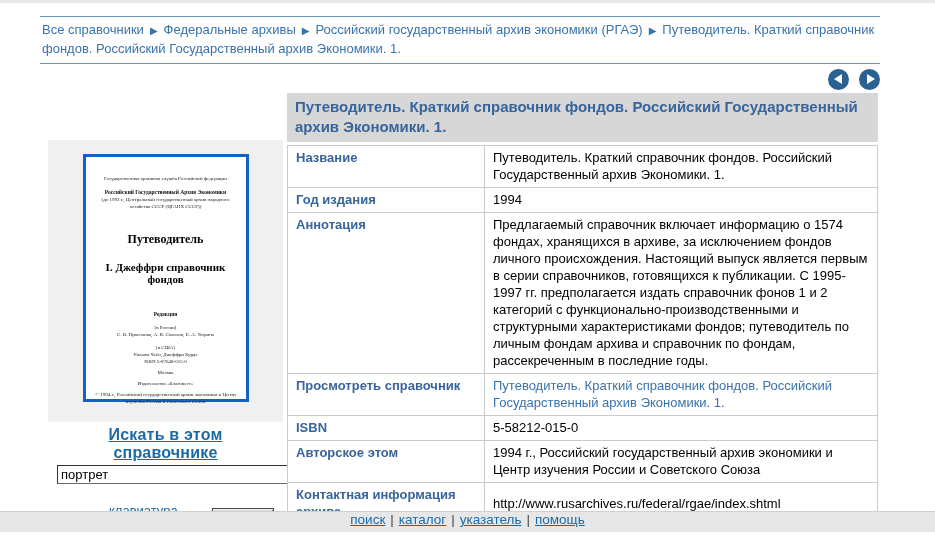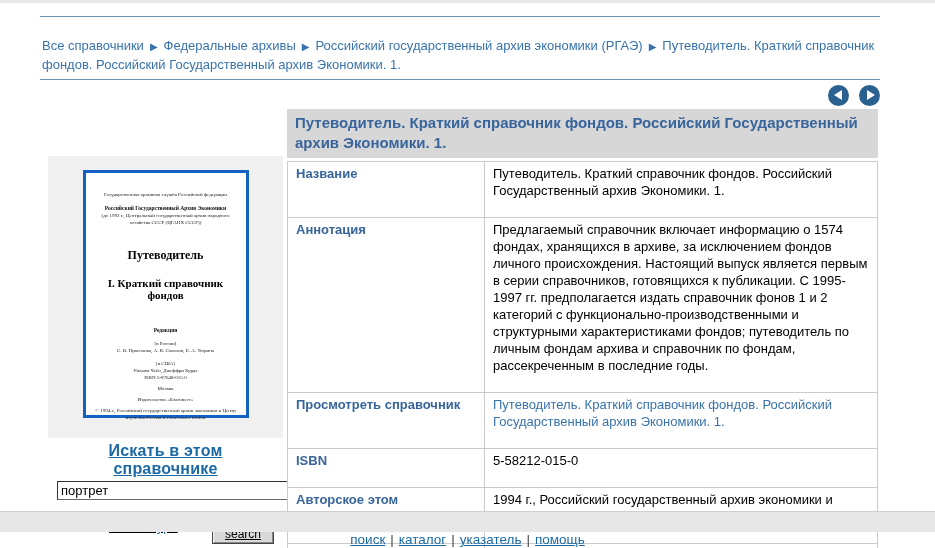--- a/index.html
+++ b/index.html
@@ -8,21 +8,21 @@
     width: 935px; height: 548px; overflow: hidden; position: relative;
     font-family: "Liberation Sans", "DejaVu Sans", sans-serif;
     font-size: 13px; color: #000;
   }
   .top-strip { height:3px; background:#e9e9e9; width:100%; }
 
   
   .breadcrumb {
     margin: 13px 0 0 40px; width: 840px;
     border-top: 1px solid #6d92b4; border-bottom: 1px solid #6d92b4;
-    padding: 20px 2px 5px 2px; line-height: 18px;
+    padding: 4px 2px 5px 2px; line-height: 18px;
     color: #3973ac;
   }
   .breadcrumb a { color:#3973ac; text-decoration:none; cursor:pointer; }
   .crumb-sep { color:#3973ac; font-size:10px; padding: 0 6px; }
 
   
   .pager { width: 880px; text-align: right; margin-top: 5px; height: 24px; }
   .nav-circle {
     display:inline-block; width:21px; height:21px; border-radius:50%;
     background:#2b6191; position:relative; margin-left:6px; cursor:pointer;
@@ -80,33 +80,33 @@
   .radio-label { color:#000; }
   .radio-link { color:#14532d; text-decoration:underline; cursor:pointer; }
 
   
   .card-title {
     background:#d7d7d7; color:#38659b; font-weight:bold;
     font-size:15px; line-height:20px; padding:4px 8px 5px 8px;
   }
   table.card { border-collapse:collapse; width:100%; margin-top:3px; background:#fff; }
   table.card td {
-    border:1px solid #cbcbcb; padding:3px 8px 18px 8px;
+    border:1px solid #cbcbcb; padding:3px 8px 4px 8px;
     vertical-align:top; line-height:17px;
   }
   td.lbl { width:197px; color:#38659b; font-weight:bold; }
   td.val { color:#000; }
   td.val.link { color:#3973ac; cursor:pointer; }
   td.val.mid { vertical-align:middle; }
 
   
   .footer {
     position:absolute; left:0; bottom:16px; width:935px; height:21px;
     background:#e7e7e7; border-top:1px solid #d0d0d0;
-    text-align:center; padding-top:20px; font-size:13.5px;
+    text-align:center; padding-top:0; font-size:13.5px;
   }
   .footer a { color:#1b6aa5; text-decoration:underline; cursor:pointer; }
   .foot-sep { color:#444; padding:0 5px; }
 </style>
 </head>
 <body>
 
 <div class="top-strip"></div>
 
 <div class="breadcrumb">
@@ -120,21 +120,21 @@
 
 <div class="content">
 
   <div class="left-col">
     <div class="cover-panel">
       <div class="book-cover">
         <div class="cv-tiny">Государственная архивная служба Российской федерации</div>
         <div class="cv-tinybold">Российский Государственный Архив Экономики</div>
         <div class="cv-tiny">(до 1992 г., Центральный государственный архив народного хозяйства СССР (ЦГАНХ СССР))</div>
         <div class="cv-title">Путеводитель</div>
-        <div class="cv-subtitle">I. Краткий справочник фондов</div>
+        <div class="cv-subtitle">I. Джеффри справочник фондов</div>
         <div class="cv-tinybold cv-ed">Редакция</div>
         <div class="cv-tiny" style="margin-top:6px">[в России]</div>
         <div class="cv-tiny">С. В. Прасолова, А. К. Соколов, Е. А. Тюрина</div>
         <div class="cv-tiny" style="margin-top:6px">[в США]</div>
         <div class="cv-tiny">Уильям Чейз, Джеффри Бурдс</div>
         <div class="cv-spacer"></div>
         <div class="cv-tiny cv-bottom">ISBN 5-87648-015-0</div>
         <div class="cv-tiny cv-bottom">Москва</div>
         <div class="cv-tiny cv-bottom">Издательство «Благовест»</div>
         <div class="cv-tiny">© 1994 г., Российский государственный архив экономики и Центр изучения России и Советского Союза</div>
@@ -161,20 +161,24 @@
 
   <div class="right-col">
     <div class="card-title">Путеводитель. Краткий справочник фондов. Российский Государственный архив Экономики. 1.</div>
     <table class="card">
       <tbody>
           <tr>
         <td class="lbl">Название</td>
         <td class="val">Путеводитель. Краткий справочник фондов. Российский Государственный архив Экономики. 1.</td>
       </tr>
       <tr>
+        <td class="lbl">Год издания</td>
+        <td class="val">1994</td>
+      </tr>
+      <tr>
         <td class="lbl">Аннотация</td>
         <td class="val">Предлагаемый справочник включает информацию о 1574 фондах, хранящихся в архиве, за исключением фондов личного происхождения. Настоящий выпуск является первым в серии справочников, готовящихся к публикации. С 1995-1997 гг. предполагается издать справочник фонов 1 и 2 категорий с функционально-производственными и структурными характеристиками фондов; путеводитель по личным фондам архива и справочник по фондам, рассекреченным в последние годы.</td>
       </tr>
       <tr>
         <td class="lbl">Просмотреть справочник</td>
         <td class="val link">Путеводитель. Краткий справочник фондов. Российский Государственный архив Экономики. 1.</td>
       </tr>
       <tr>
         <td class="lbl">ISBN</td>
         <td class="val">5-58212-015-0</td>

